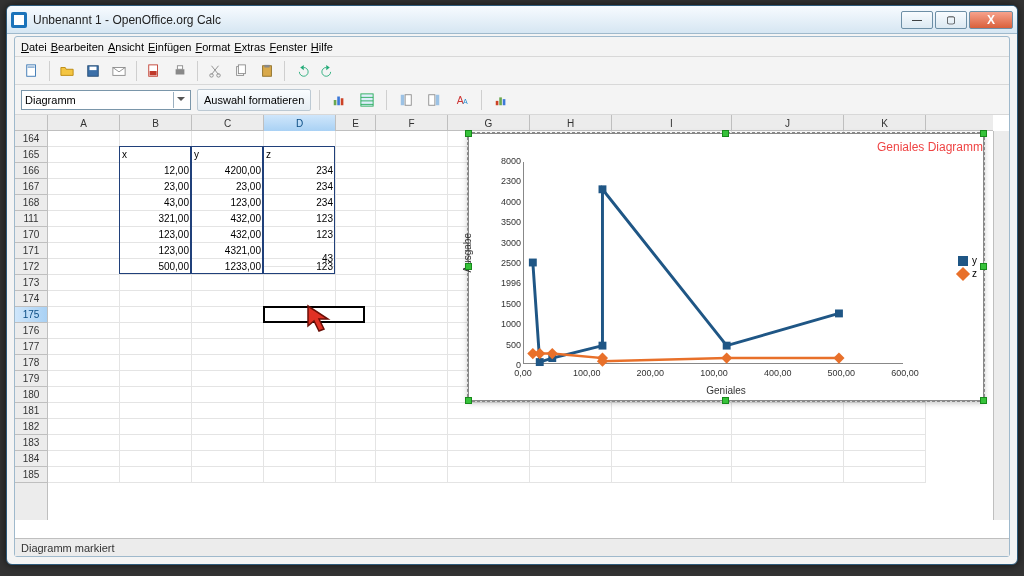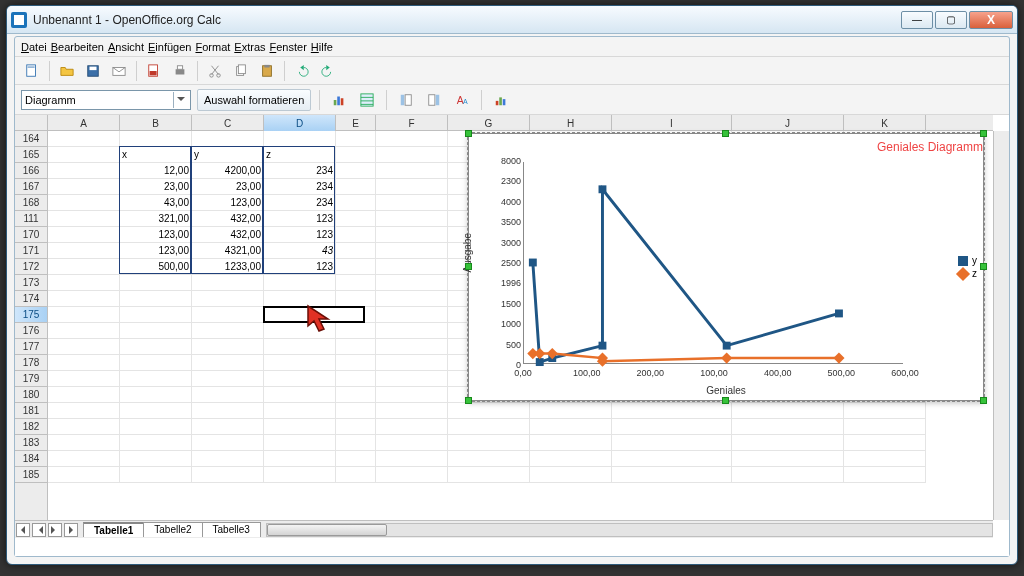--- a/index.html
+++ b/index.html
@@ -578,21 +578,21 @@
           <div class="cell rgt" style="left: 144px; top: 64px; width: 72px;">123,00</div>
           <div class="cell rgt" style="left: 216px; top: 64px; width: 72px;">234</div>
           <div class="cell rgt" style="left: 72px; top: 80px; width: 72px;">321,00</div>
           <div class="cell rgt" style="left: 144px; top: 80px; width: 72px;">432,00</div>
           <div class="cell rgt" style="left: 216px; top: 80px; width: 72px;">123</div>
           <div class="cell rgt" style="left: 72px; top: 96px; width: 72px;">123,00</div>
           <div class="cell rgt" style="left: 144px; top: 96px; width: 72px;">432,00</div>
           <div class="cell rgt" style="left: 216px; top: 96px; width: 72px;">123</div>
           <div class="cell rgt" style="left: 72px; top: 112px; width: 72px;">123,00</div>
           <div class="cell rgt" style="left: 144px; top: 112px; width: 72px;">4321,00</div>
-          <div class="cell rgt" style="left: 216px; top: 112px; width: 72px; font-style: italic;">43</div>
+          <div class="cell rgt" style="left: 216px; top: 120px; width: 72px;">43</div>
           <div class="cell rgt" style="left: 72px; top: 128px; width: 72px;">500,00</div>
           <div class="cell rgt" style="left: 144px; top: 128px; width: 72px;">1233,00</div>
           <div class="cell rgt" style="left: 216px; top: 128px; width: 72px;">123</div>
           <div class="databox" style="left: 71px; top: 15px; width: 72px; height: 128px;"></div>
           <div class="databox" style="left: 143px; top: 15px; width: 72px; height: 128px;"></div>
           <div class="databox" style="left: 215px; top: 15px; width: 72px; height: 128px;"></div>
           <div class="cursor-cell" style="left: 215px; top: 175px; width: 102px; height: 17px;"></div>
         </div>
       <div class="vscroll"></div>
 
@@ -652,38 +652,27 @@
           <div class="tick-y" style="top: 22px;">8000</div>
           <div class="tick-x" style="left: 54px;">0,00</div>
           <div class="tick-x" style="left: 117.667px;">100,00</div>
           <div class="tick-x" style="left: 181.333px;">200,00</div>
           <div class="tick-x" style="left: 245px;">100,00</div>
           <div class="tick-x" style="left: 308.667px;">400,00</div>
           <div class="tick-x" style="left: 372.333px;">500,00</div>
           <div class="tick-x" style="left: 436px;">600,00</div>
         </div>
 
-      <div class="tabs-row">
-        <div class="nav-btn first"></div>
-        <div class="nav-btn prev"></div>
-        <div class="nav-btn next"></div>
-        <div class="nav-btn last"></div>
-        <div id="tabs" style="display:flex;margin-left:4px;">
-            <div class="tab active">Tabelle1</div>
-            <div class="tab">Tabelle2</div>
-            <div class="tab">Tabelle3</div>
-          </div>
-        <div class="hscroll-track">
-          <div class="hscroll-thumb"></div>
-        </div>
-      </div>
 
       <div class="red-cursor" style="left:291px; top:189px;">
         <svg viewBox="0 0 26 30">
             <path d="M2 2 L2 22 L8 17 L13 27 L18 25 L13 15 L22 15 Z" fill="#e03124" stroke="#6b0f07" stroke-width="1.5"></path>
           </svg>
       </div>
 
     </div>
 
+    <div class="status">
+      <span>Diagramm markiert</span>
+    </div>
 
   </div>
 </div>
 
 </body></html>

